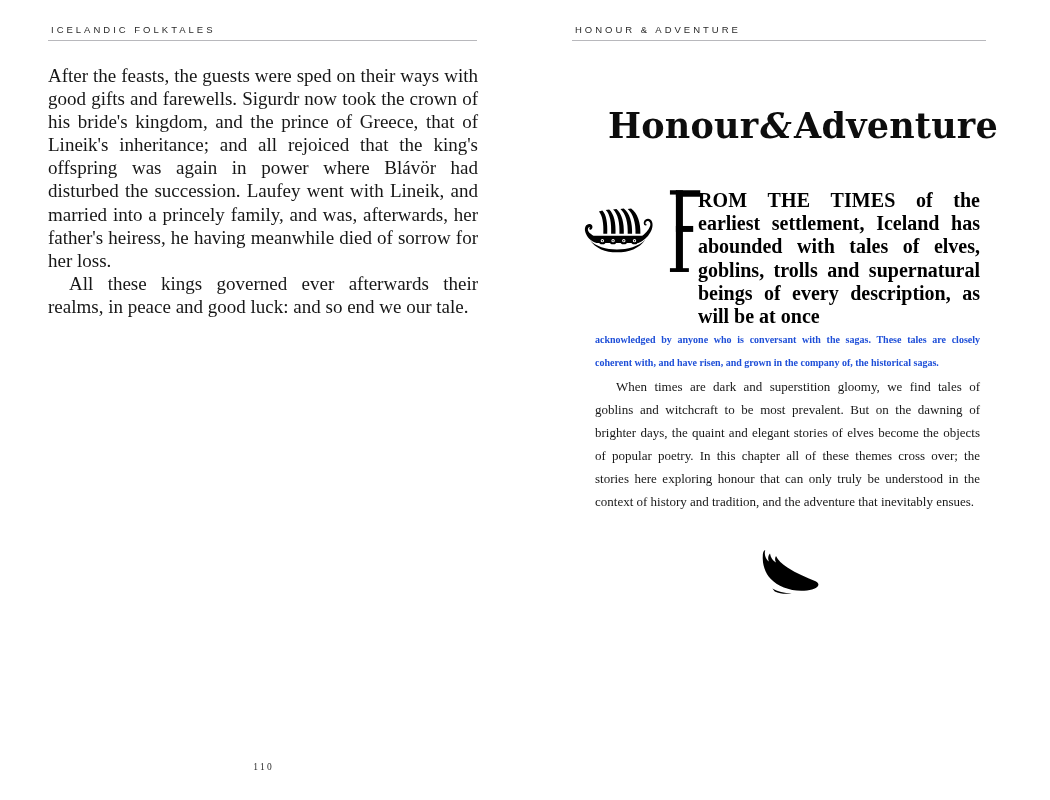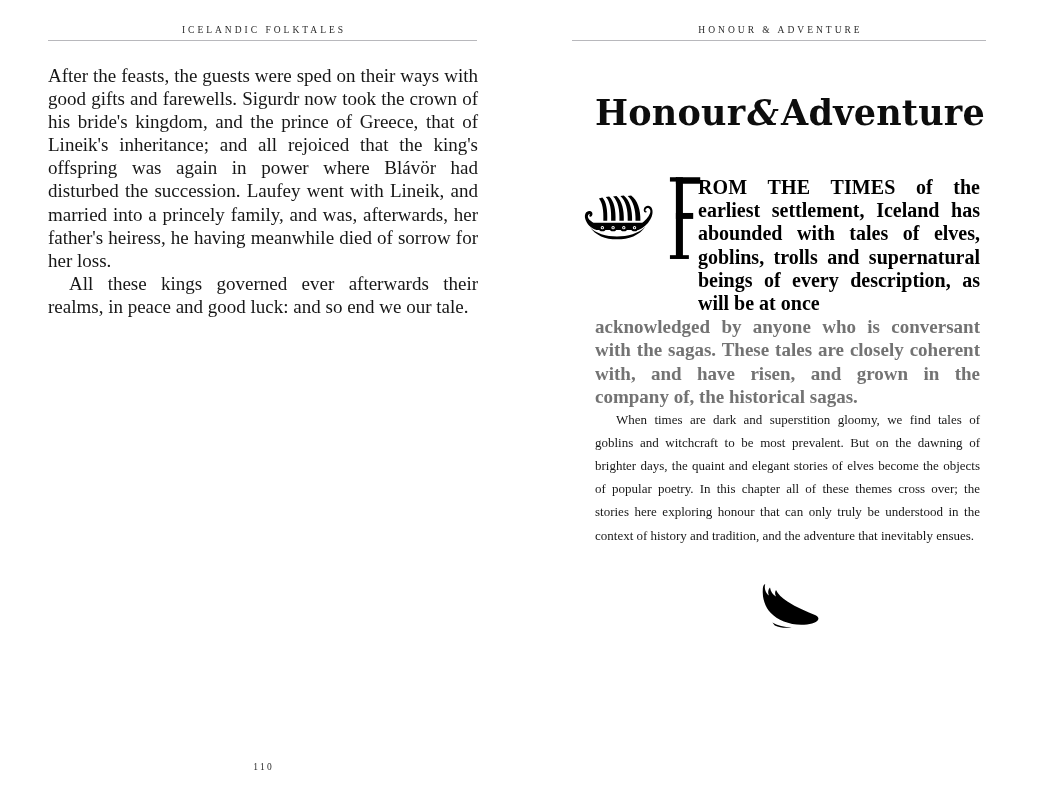--- a/index.html
+++ b/index.html
@@ -35,26 +35,26 @@
   .runhead {
     position: absolute;
     top: 24px;
     left: 48px;
     right: 48px;
     height: 22px;
   }
   .page-right .runhead { left: 47px; right: 64px; }
 
   .runhead-text {
-    text-align: center;
+    text-align: left;
     font-size: 9.5px;
     letter-spacing: 3.0px;
     text-indent: 3.0px;
     color: #2a2a2a;
-    font-family: Liberation Serif, serif;
+    font-family: Liberation Sans, sans-serif;
     line-height: 12px;
     white-space: nowrap;
   }
   .runhead-rule {
     margin-top: 4px;
     height: 1px;
     background: #b8b8bc;
   }
 
   
@@ -78,21 +78,21 @@
 
   
   .right-block {
     position: absolute;
     top: 0;
     left: 595px;
     width: 385px;
   }
 
   .chapter-title {
-    margin: 0;
+    margin: 13px;
     padding-top: 92px;
     text-align: center;
     font-size: 35px;
     line-height: 42px;
     font-weight: 700;
     letter-spacing: 0.2px;
     color: #0d0d0d;
     font-family: "DejaVu Serif", "Liberation Serif", serif;
     white-space: nowrap;
   }
@@ -134,25 +134,25 @@
     text-align: justify;
     color: #000000;
     padding-left: 103px;
   }
   p.lead .caps {
     letter-spacing: 0.1px;
   }
   
   .lead-rest {
     margin: 0;
-    font-size: 19px;
+    font-size: 10px;
     line-height: 23.2px;
     font-weight: 700;
     text-align: justify;
-    color: #737373;
+    color: #1d4ed8;
   }
 
   p.after {
     margin: 0;
     margin-top: 0px;
     text-indent: 21px;
     font-size: 13px;
     line-height: 23.1px;
     text-align: justify;
     color: #171717;

